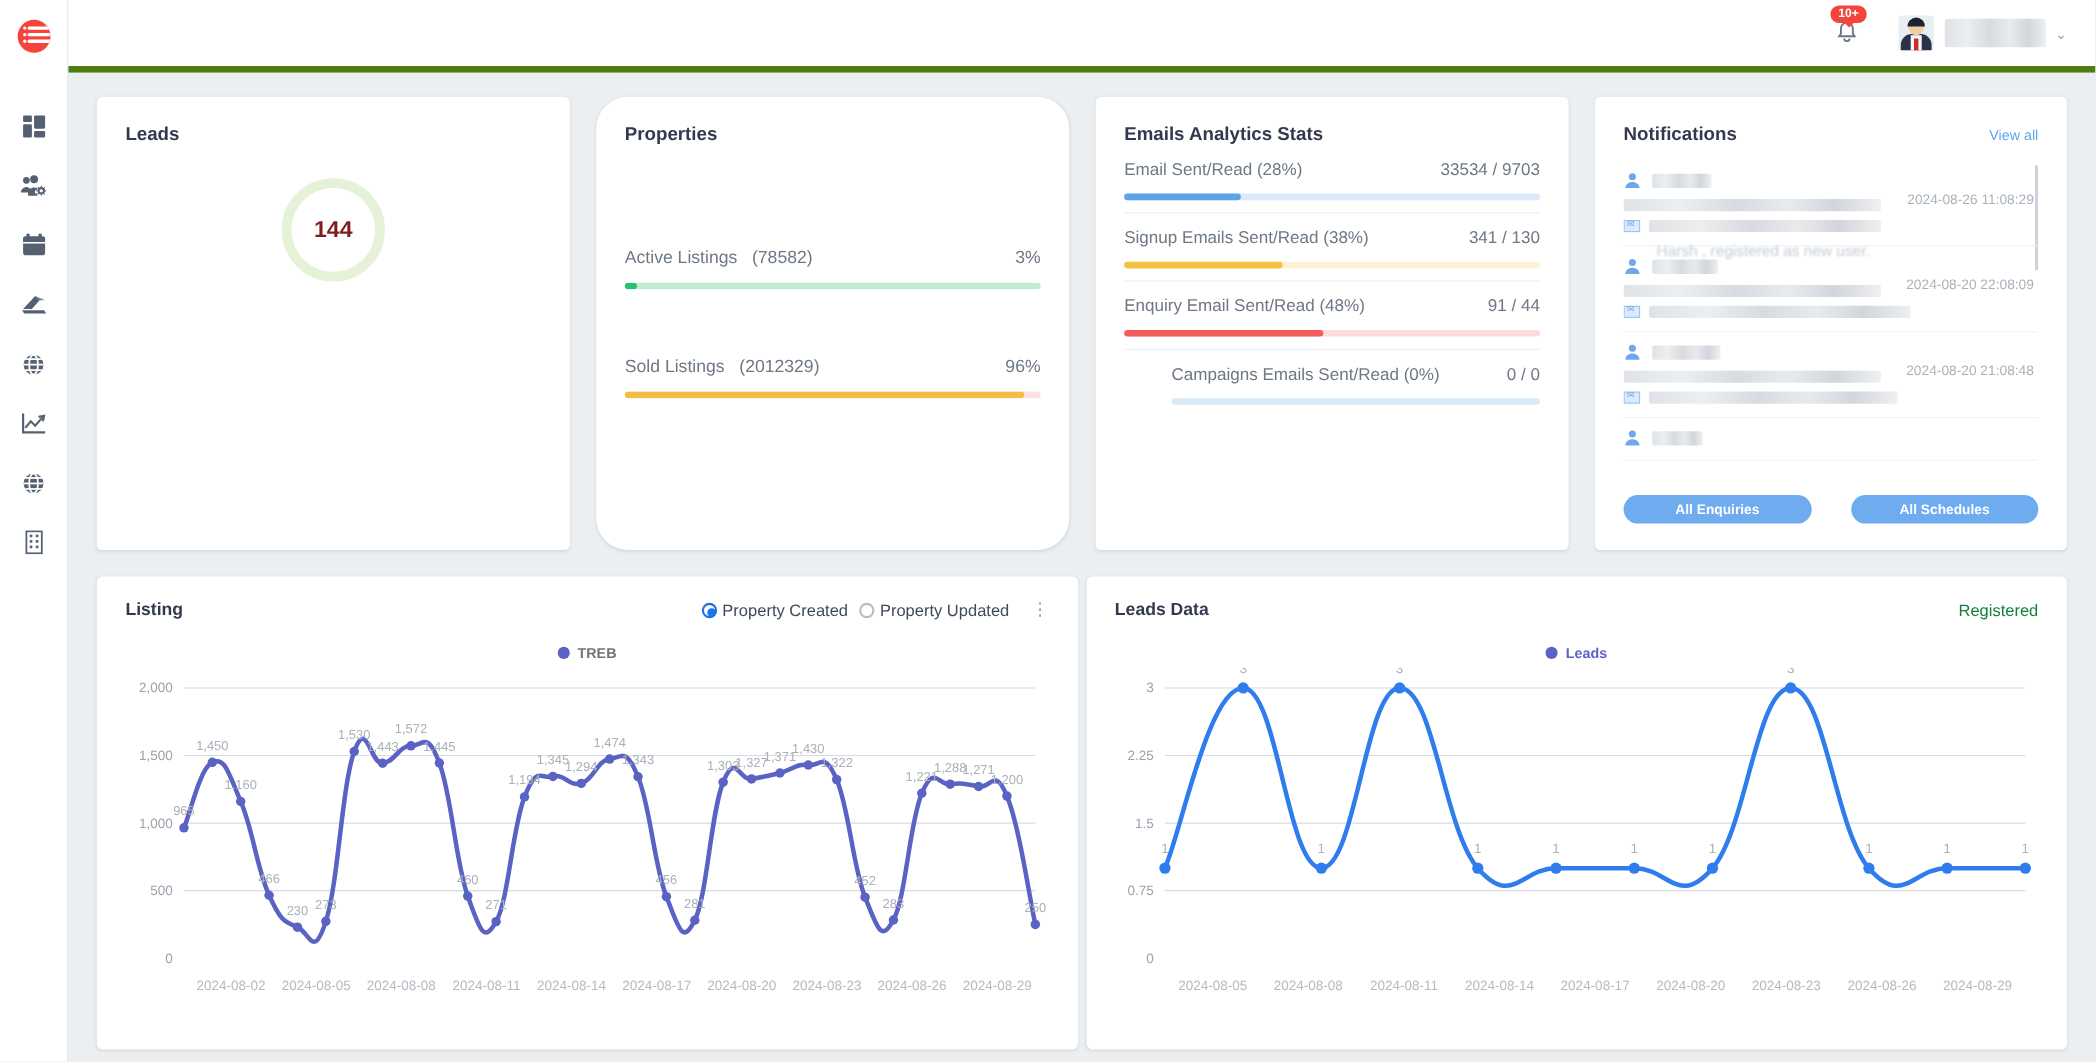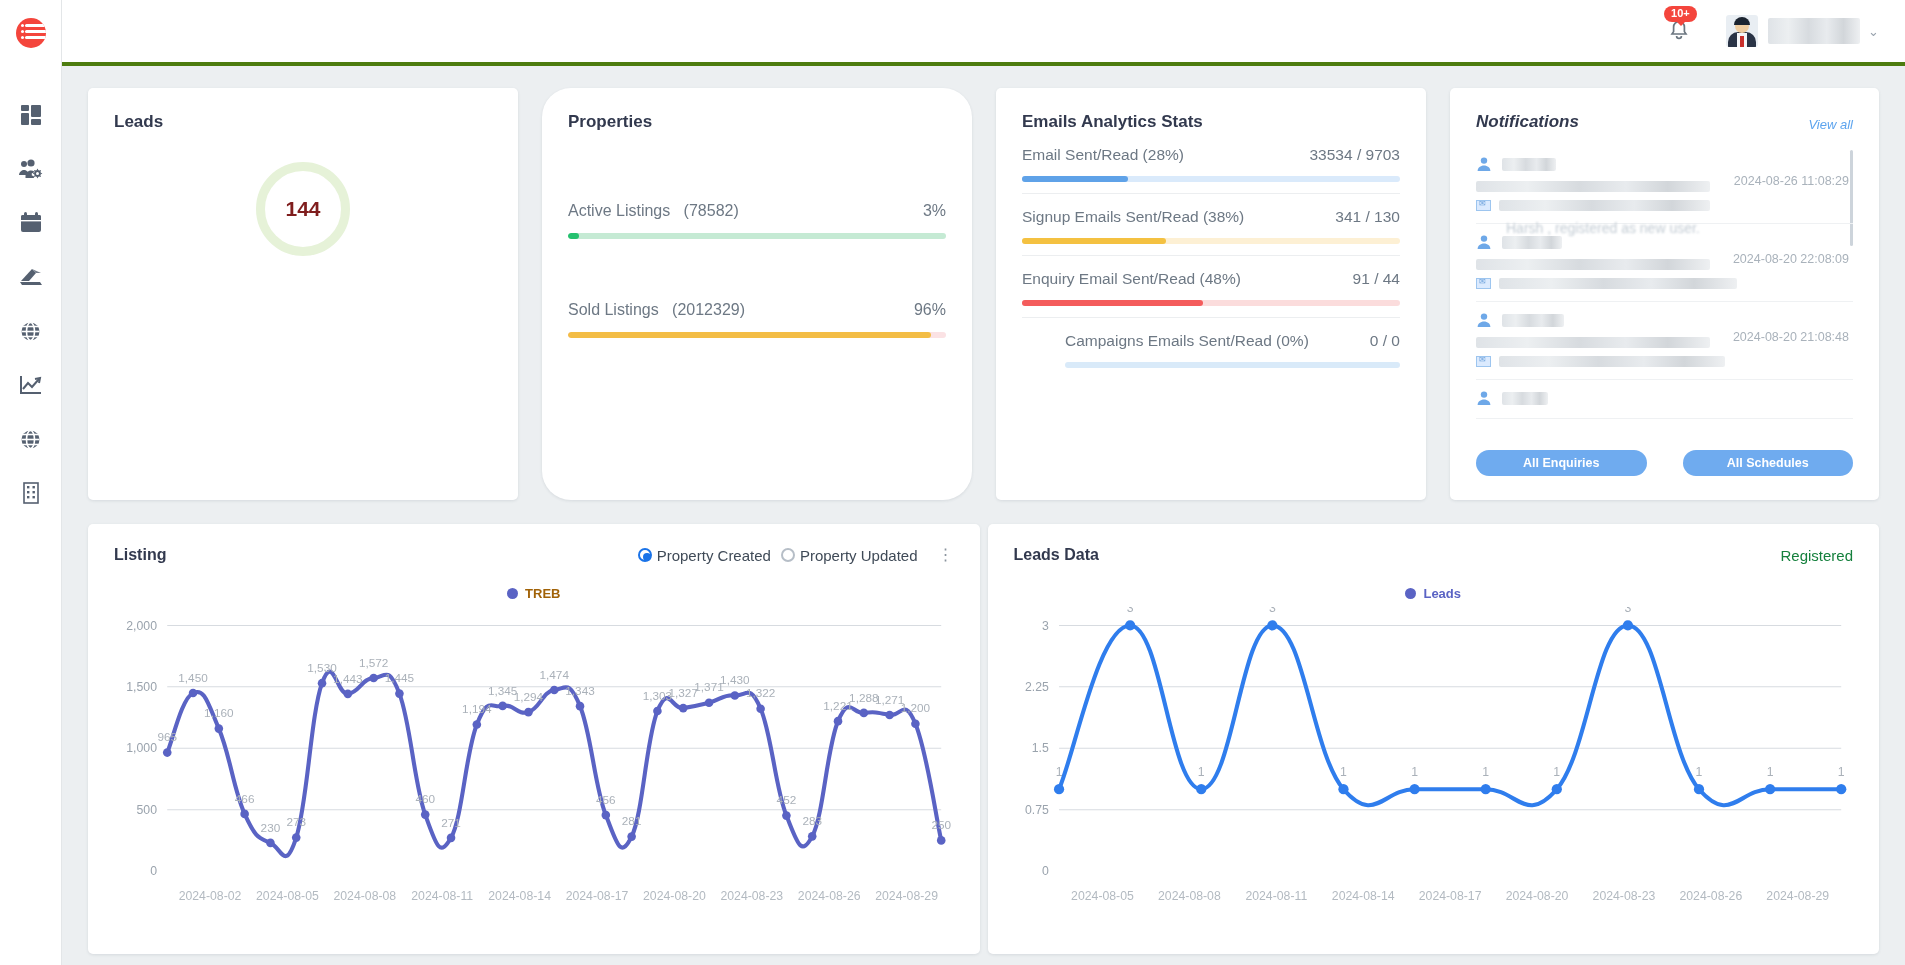--- a/index.html
+++ b/index.html
@@ -39,21 +39,21 @@
     height: 54px; display: flex; align-items: center; justify-content: center;
     cursor: pointer; color: #556070;
   }
   .nav-item svg { display: block; }
 
   
   .header {
     position: absolute; left: 62px; top: 0; right: 0; height: 66px;
     background: #ffffff; display: flex; align-items: center;
     justify-content: flex-end; padding-right: 26px;
-    border-bottom: 4px solid #4d7c0f;
+    border-bottom: 6px solid #4d7c0f;
   }
   .bell-wrap { position: relative; margin-right: 36px; cursor: pointer; }
   .badge {
     position: absolute; top: -12px; left: -4px;
     background: #f4453c; color: #fff; font-size: 11px; font-weight: bold;
     border-radius: 11px; padding: 2px 7px 3px; line-height: 1;
   }
   .badge::after {
     content: ""; position: absolute; left: 12px; bottom: -4px;
     border-left: 5px solid transparent; border-right: 5px solid transparent;
@@ -97,21 +97,21 @@
     border: 9px solid #e6f2d8;
     display: flex; align-items: center; justify-content: center;
   }
   .donut span { font-size: 21px; font-weight: bold; color: #7f1d1d; }
   .online-list { margin-top: 36px; padding-left: 26px; }
   .online-row { display: flex; align-items: center; font-size: 12.5px; font-weight: bold; color: #7bbd6a; margin-bottom: 7px; font-family: "Liberation Serif", serif; }
   .dot-green { width: 9px; height: 9px; border-radius: 50%; background: #7cc36a; margin-right: 7px; }
   .lead-line { font-size: 16px; color: #97a1ac; margin-top: 2px; line-height: 1.45; }
 
   
-  .prop-block { margin-top: 70px; }
+  .prop-block { margin-top: 94px; }
   .prop-block.second { margin-top: 62px; }
   .prop-head { display: flex; justify-content: space-between; align-items: baseline; font-size: 16px; color: #6d7884; margin-bottom: 13px; }
   .prop-head .pct { color: #6d7884; }
   .bar { height: 6px; border-radius: 3px; position: relative; overflow: hidden; }
   .bar-track-green { background: #c5ead4; }
   .bar-track-pink { background: #fbe2e4; }
   .bar-fill { position: absolute; left: 0; top: 0; height: 100%; border-radius: 3px; }
   .fill-green { background: #25c16f; }
   .fill-yellow { background: #f3bd45; }
 
@@ -123,21 +123,21 @@
   .bar-em { height: 6px; border-radius: 3px; position: relative; }
   .t-blue { background: #daeafb; }
   .t-yellow { background: #fdf0d4; }
   .t-red { background: #fbdcdc; }
   .t-blue2 { background: #d9eaf9; }
   .f-blue { background: #5fa2e8; }
   .f-yellow { background: #f4c141; }
   .f-red { background: #f45c5c; }
 
   
-  .notif-head { display: flex; justify-content: space-between; align-items: flex-end; font-style: italic; }
+  .notif-head { display: flex; justify-content: space-between; align-items: center; }
   .view-all { color: #5da4ee; font-size: 13px; cursor: pointer; }
   .notif-list { margin-top: 14px; position: relative; max-height: 290px; overflow: hidden; }
   .notif-item { padding: 10px 0 12px; border-bottom: 1px solid #eff1f3; position: relative; }
   .notif-r1 { display: flex; align-items: center; }
   .person-ico { width: 16px; height: 16px; margin-right: 10px; flex: none; }
   .n-name { height: 13px; width: 54px; }
   .n-time { position: absolute; right: 4px; top: 28px; font-size: 12.5px; color: #a9b2bb; }
   .n-l2 { height: 11px; width: 62%; margin: 9px 0 0 0; }
   .n-l3row { display: flex; align-items: center; margin-top: 8px; }
   .n-flag { width: 15px; height: 11px; background: #dbeafe; border: 1px solid #9dc5ef; margin-right: 8px; flex: none; position: relative; }
@@ -455,21 +455,21 @@
         <div class="radios">
           <span class="radio-o on"></span>
           <span class="radio-lbl">Property Created</span>
           <span class="radio-o off"></span>
           <span class="radio-lbl">Property Updated</span>
           <span class="kebab">⋮</span>
         </div>
       </div>
       <div class="legend">
         <span class="ldot" style="background:#5a63c4"></span>
-        <span style="color:#a16207">TREB</span>
+        <span style="color:#737373">TREB</span>
       </div>
       <div class="plot">
         <svg class="chartsvg" id="svg-listing" viewBox="0 0 820 300" preserveAspectRatio="none">
             <text x="42" y="262" text-anchor="end" fill="#9aa3ad" font-size="12" font-family="&quot;Liberation Sans&quot;, sans-serif">0</text>
             <line x1="52" y1="198" x2="808" y2="198" stroke="#d7dbe0" stroke-width="1"></line>
             <text x="42" y="202" text-anchor="end" fill="#9aa3ad" font-size="12" font-family="&quot;Liberation Sans&quot;, sans-serif">500</text>
             <line x1="52" y1="138" x2="808" y2="138" stroke="#d7dbe0" stroke-width="1"></line>
             <text x="42" y="142" text-anchor="end" fill="#9aa3ad" font-size="12" font-family="&quot;Liberation Sans&quot;, sans-serif">1,000</text>
             <line x1="52" y1="78" x2="808" y2="78" stroke="#d7dbe0" stroke-width="1"></line>
             <text x="42" y="82" text-anchor="end" fill="#9aa3ad" font-size="12" font-family="&quot;Liberation Sans&quot;, sans-serif">1,500</text>

